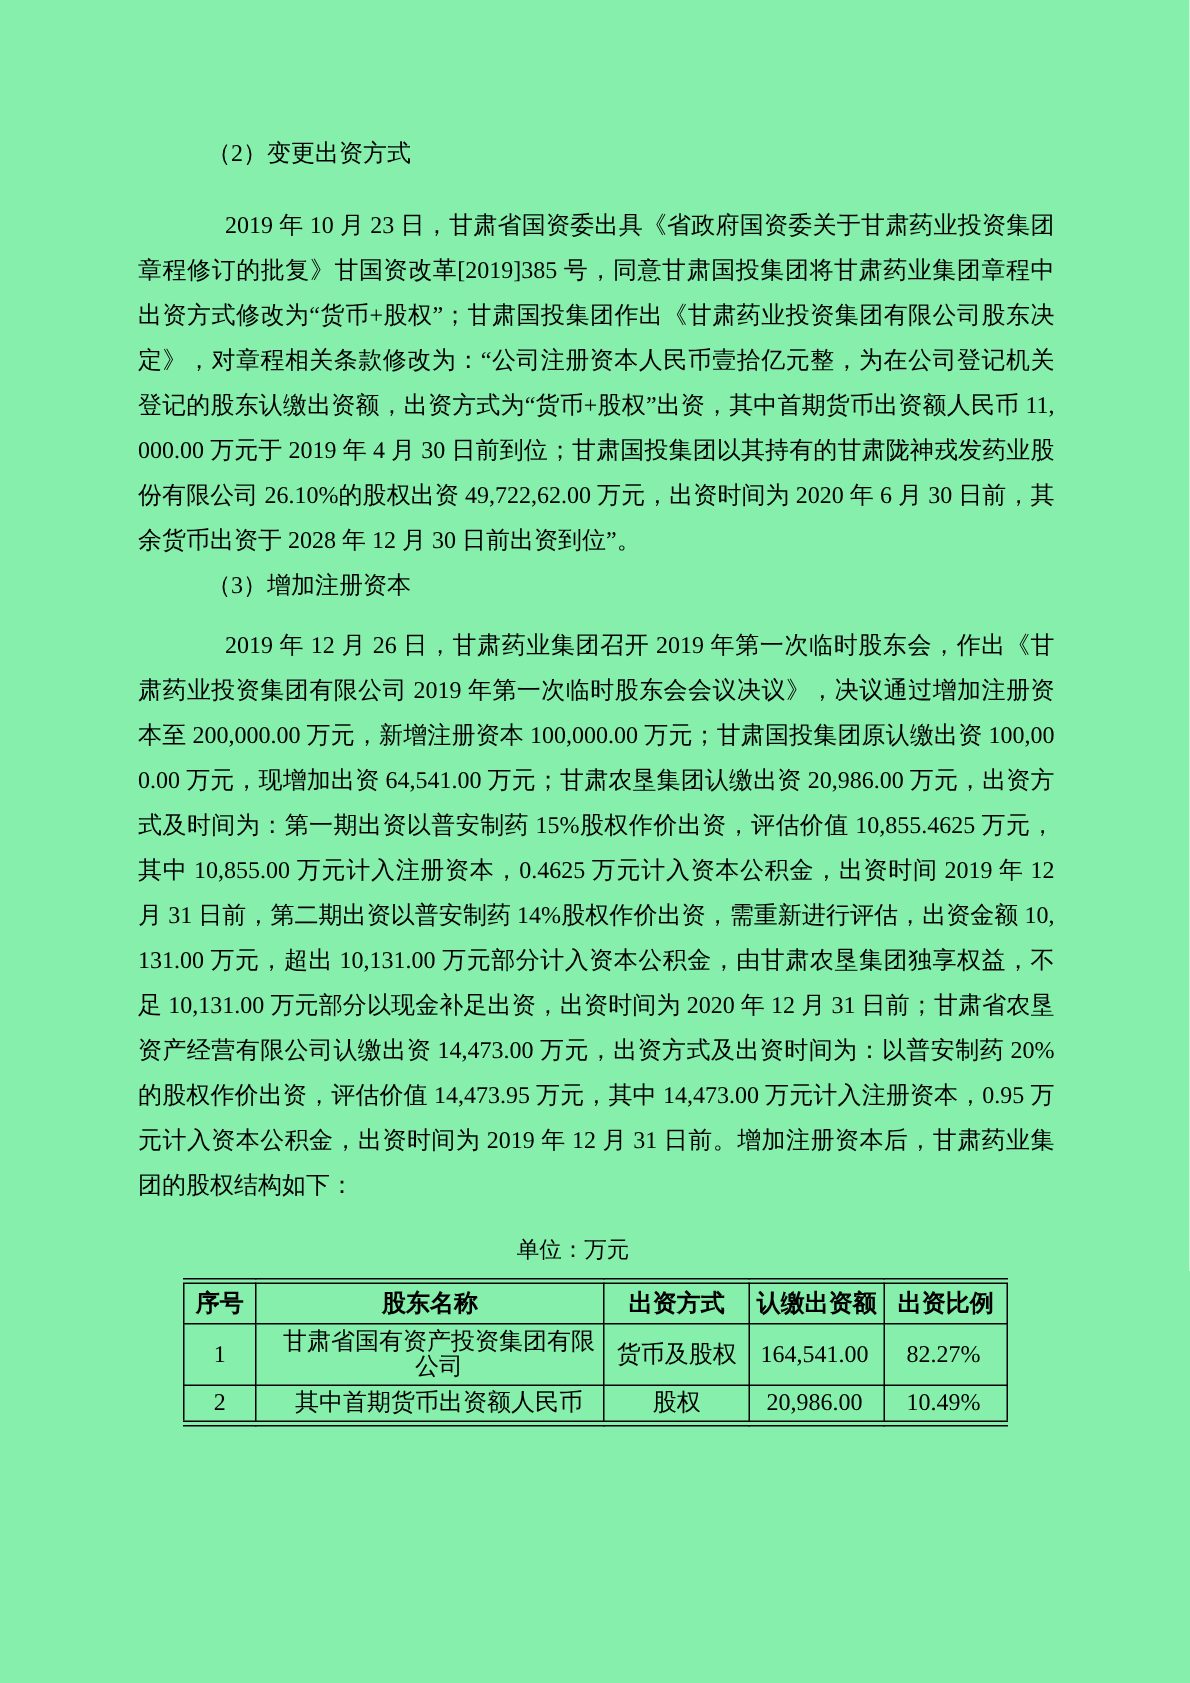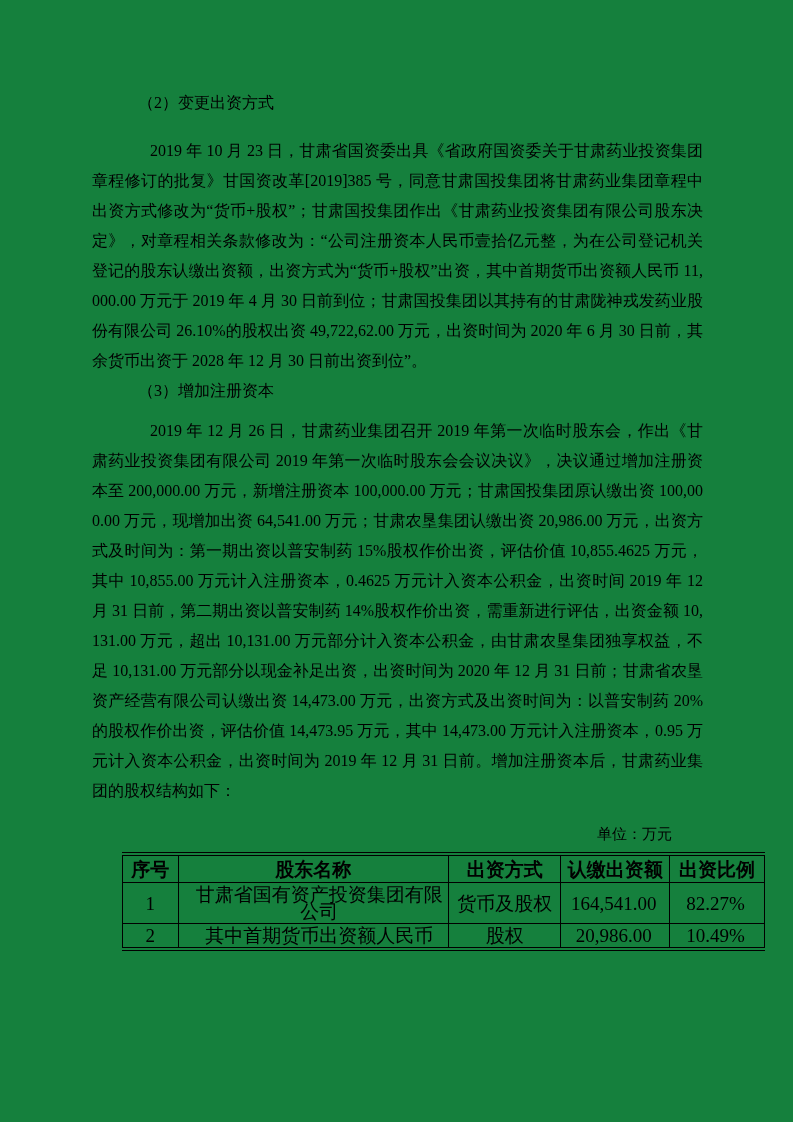--- a/index.html
+++ b/index.html
@@ -4,21 +4,21 @@
 <style>
   html, body {
     margin: 0;
     padding: 0;
     background: #ffffff;
   }
   .page {
     position: relative;
     width: 793px;
     height: 1122px;
-    background: #15803d;
+    background: #86efac;
     color: #000000;
     font-family: "Liberation Serif", "DejaVu Serif", serif;
     overflow: hidden;
     text-decoration: underline;
   }
   .content {
     position: absolute;
     left: 92px;
     top: 88px;
     width: 611px;
@@ -40,29 +40,29 @@
     text-indent: 58px;
     word-break: break-all;
   }
   .body-para.second {
     margin-top: 10px;
   }
   .unit-label {
     margin-top: 18px;
     font-size: 15px;
     line-height: 20px;
-    text-align: right;
+    text-align: center;
     padding-right: 31px;
   }
   table.shareholder-table {
     margin-top: 8px;
     margin-left: 30px;
-    width: 643px;
+    width: 550px;
     border-collapse: collapse;
-    font-size: 19px;
+    font-size: 16px;
     border-top: 4px double #000;
     border-bottom: 4px double #000;
   }
   table.shareholder-table th,
   table.shareholder-table td {
     border: 1px solid #000;
     line-height: 17px;
   }
   table.shareholder-table th {
     font-weight: bold;

